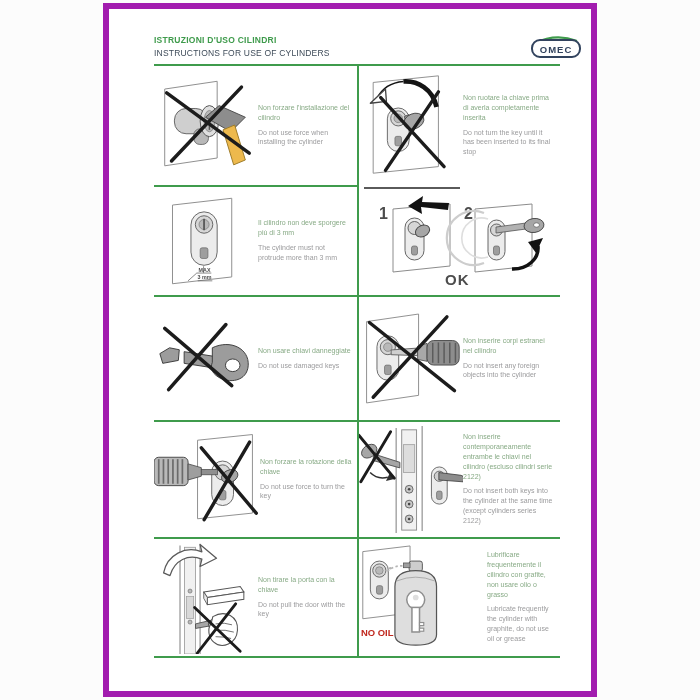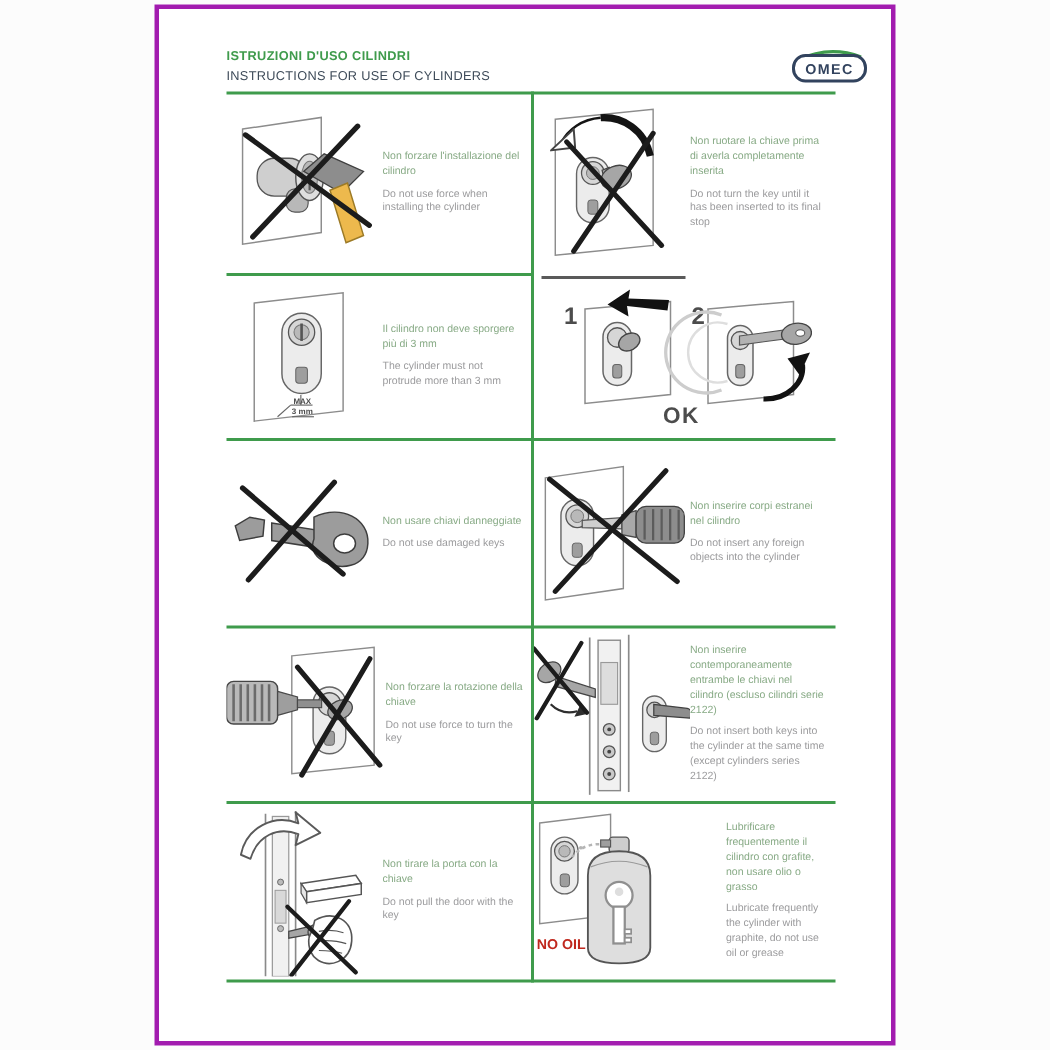--- a/index.html
+++ b/index.html
@@ -3,21 +3,21 @@
 <meta charset="utf-8">
 <style>
   html,body{margin:0;padding:0;}
   body{
     width:700px;height:700px;position:relative;background:#fcfcfc;
     font-family:"Liberation Sans", sans-serif;
     -webkit-font-smoothing:antialiased;
   }
   .sheet{
     position:absolute;left:103px;top:3px;width:494px;height:694px;
-    background:#ffffff;border:3px solid #a21caf;box-sizing:border-box;
+    background:#ffffff;border:6px solid #a21caf;box-sizing:border-box;
   }
   .abs{position:absolute;}
   
   .title-it{left:45px;top:26px;font-size:8.5px;font-weight:bold;color:#3f9b4c;letter-spacing:.25px;}
   .title-en{left:45px;top:39px;font-size:8.5px;font-weight:normal;color:#3e4b59;letter-spacing:.2px;}
   .logo{left:421px;top:26px;}
   
   .hline{height:2px;background:#3f9b4c;}
   .vline{width:2px;background:#3f9b4c;}
   .grayline{height:1.5px;background:#5a5a5a;}

